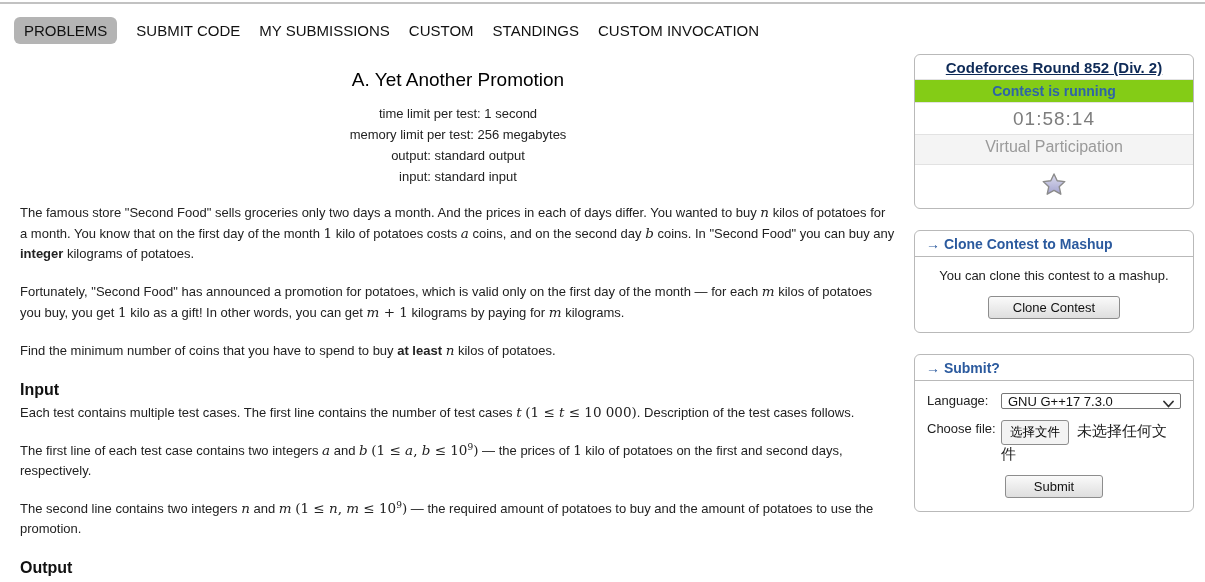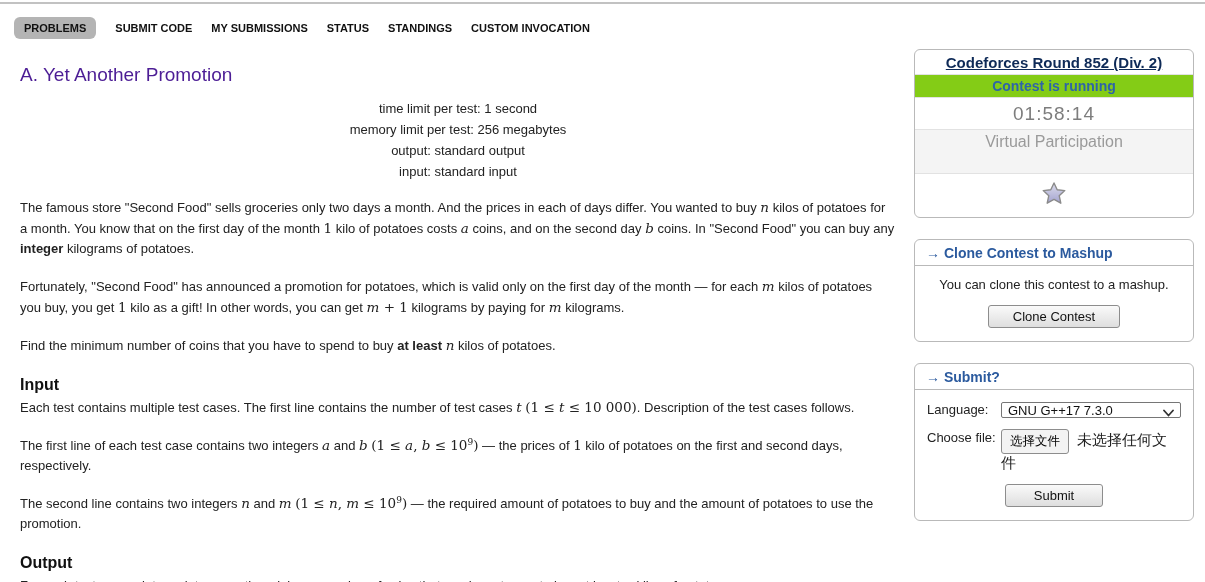--- a/index.html
+++ b/index.html
@@ -10,51 +10,51 @@
     color: #222;
     width: 1205px;
     height: 582px;
     overflow: hidden;
   }
   .topline { height: 2px; background: #c2c2c2; margin-top: 2px; }
 
   
   .tabbar { display: flex; align-items: center; gap: 19px; padding: 13px 0 5px 14px; }
   .tab {
-    font-weight: bold; font-size: 11px; color: #111; cursor: pointer;
+    font-weight: normal; font-size: 15px; color: #111; cursor: pointer;
     text-decoration: none; padding: 5px 0; white-space: nowrap;
   }
   .tab.active { background: #b4b4b4; border-radius: 6px; padding: 5px 10px; }
 
   
   .layout { display: flex; gap: 18px; padding: 2px 10px 0 20px; }
   main.problem { width: 876px; flex: 0 0 auto; }
   aside.sidebar { width: 280px; flex: 0 0 auto; margin-top: 3px; }
 
   
-  h1.ptitle { text-align: left; font-size: 19px; font-weight: 400; color: #4c1d95; margin: 18px 0 12px; }
+  h1.ptitle { text-align: center; font-size: 19px; font-weight: 400; color: #000000; margin: 18px 0 12px; }
   .meta { text-align: center; line-height: 21px; margin-bottom: 15px; }
   .para { line-height: 20px; margin-bottom: 17px; }
   h2.shead { font-size: 16px; font-weight: bold; color: #111; margin: 20px 0 3px; }
   .math { font-family: "DejaVu Serif", serif; font-size: 13.5px; white-space: nowrap; }
   .math i { font-style: italic; }
   .math sup { font-size: 9px; vertical-align: super; line-height: 0; }
 
   
   .sbox { border: 1px solid #b9b9b9; border-radius: 6px; background: #fff; margin-bottom: 21px; overflow: hidden; }
   .row-title { text-align: center; padding: 4px 6px 3px; }
   .row-title a { color: #0e2a57; font-weight: bold; font-size: 15px; text-decoration: underline; cursor: pointer; }
   .row-status {
     background: #84cc16; border-top: 1px solid #e2e2e2; border-bottom: 1px solid #e2e2e2;
     color: #2e64a8; font-weight: bold; font-size: 14px; text-align: center; padding: 3px 0;
   }
   .row-timer { text-align: center; font-size: 19px; color: #7d7d7d; padding: 5px 0 4px; letter-spacing: 1px; }
   .row-virtual {
     background: #f4f4f4; border-top: 1px solid #e2e2e2; border-bottom: 1px solid #e2e2e2;
-    color: #9a9a9a; font-size: 16px; text-align: center; padding: 3px 0 22px;
+    color: #9a9a9a; font-size: 16px; text-align: center; padding: 3px 0 8px;
   }
   .row-star { text-align: center; padding: 7px 0 9px; }
   .row-star svg { cursor: pointer; }
 
   .sbox-caption {
     padding: 5px 11px 4px; font-weight: bold; font-size: 14px; color: #2b5a9e;
     border-bottom: 1px solid #b9b9b9;
   }
   .sbox-body { padding: 11px 12px 13px; }
   .center { text-align: center; }
@@ -85,21 +85,21 @@
 </style>
 </head>
 <body>
 
 <div class="topline"></div>
 
 <nav class="tabbar">
   <a class="tab active">PROBLEMS</a>
   <a class="tab">SUBMIT CODE</a>
   <a class="tab">MY SUBMISSIONS</a>
-  <a class="tab">STATUS</a>
+  <a class="tab">CUSTOM</a>
   <a class="tab">STANDINGS</a>
   <a class="tab">CUSTOM INVOCATION</a>
 </nav>
 
 <div class="layout">
   <main class="problem">
     <h1 class="ptitle">A. Yet Another Promotion</h1>
 
     <div class="meta">
       <div>time limit per test: 1 second</div>

